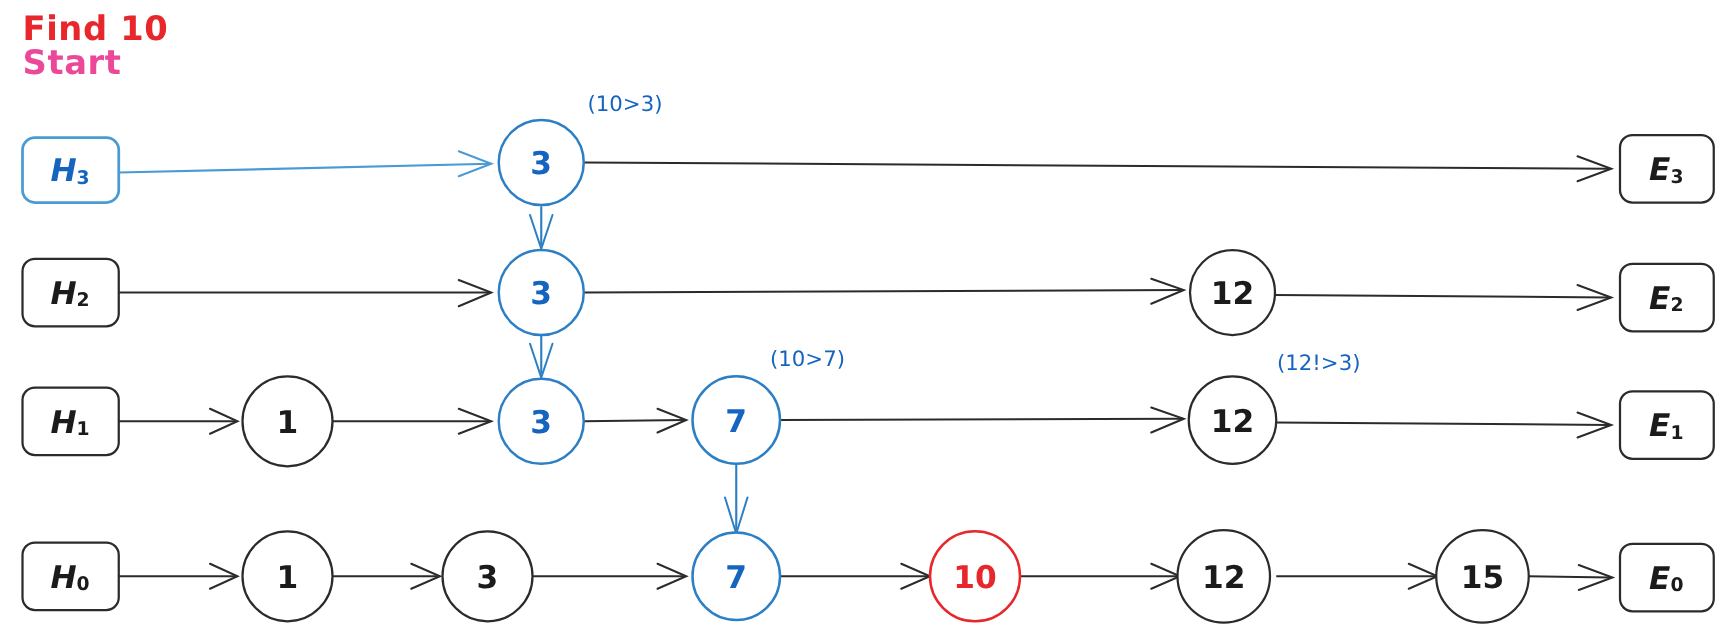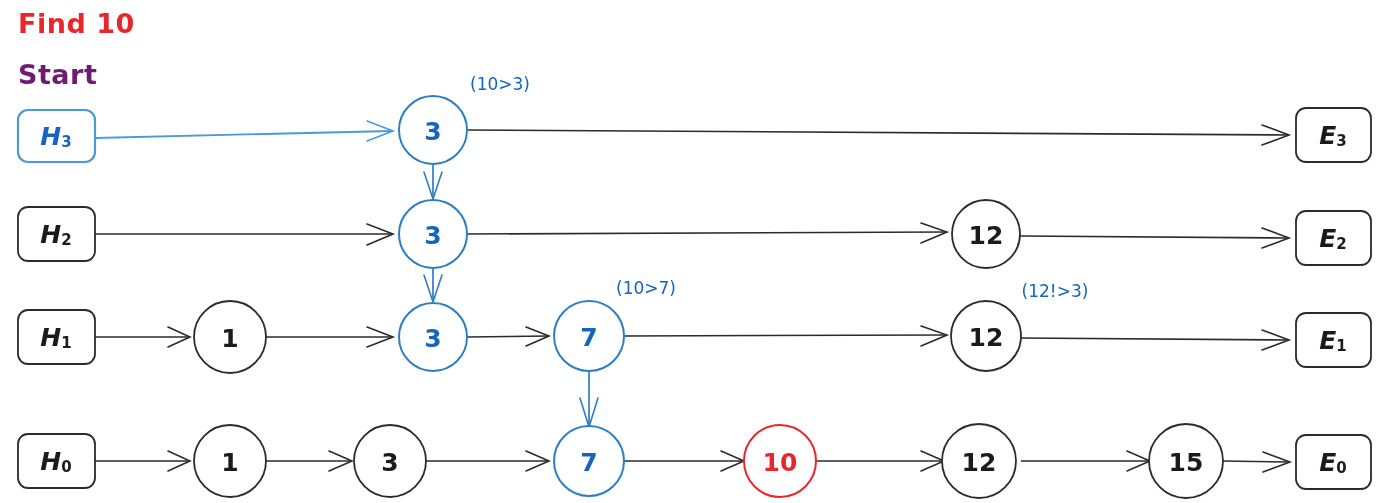--- a/index.html
+++ b/index.html
@@ -96,21 +96,21 @@
 
   .title-text {
     position: absolute;
     font-family: "DejaVu Sans", sans-serif;
     font-size: 27px;
     font-weight: 600;
     letter-spacing: 0.5px;
     white-space: nowrap;
   }
   #find-title { left: 18px; top: 8px;  color: #e8272c; }
-  #start-title{ left: 18px; top: 59px; color: #701a75; }
+  #start-title{ left: 18px; top: 35px; color: #ec4899; }
 </style>
 </head>
 <body>
 
 <div id="canvas">
 
   <div class="title-text" id="find-title">Find 10</div>
   <div class="title-text" id="start-title">Start</div>
 
   <svg id="diagram" viewBox="0 0 1386 503">

